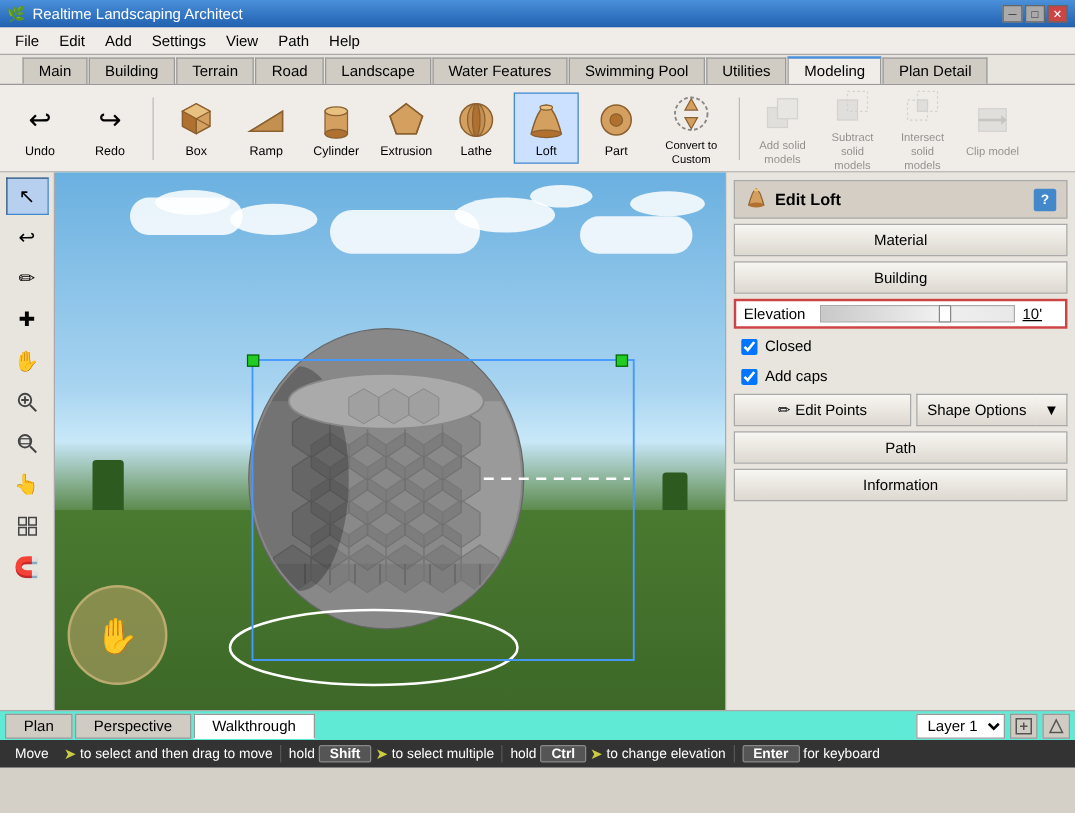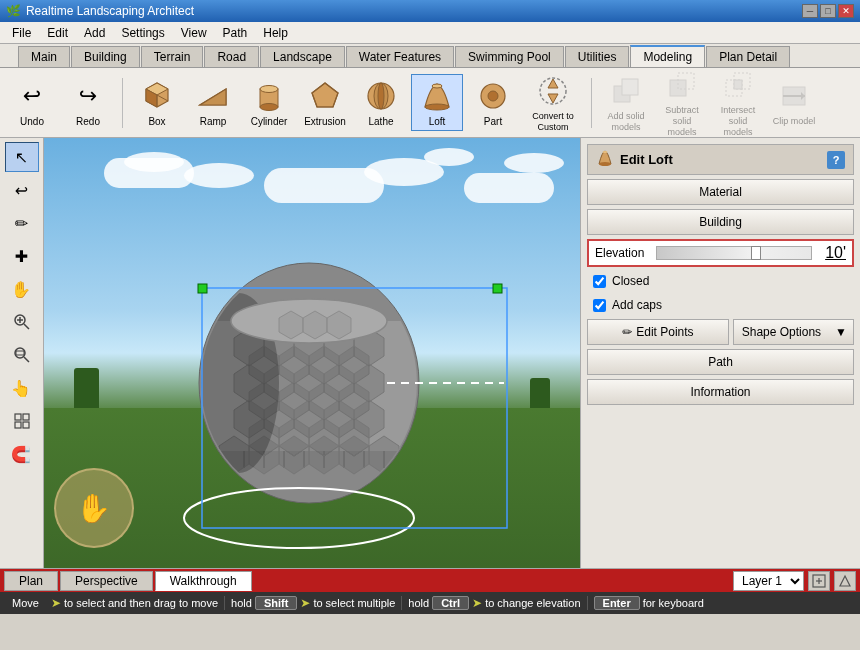--- a/index.html
+++ b/index.html
@@ -51,32 +51,32 @@
 
     .panel-header { background: #d4cec4; border: 1px solid #aaa; padding: 4px 8px; font-size: 13px; font-weight: bold; display: flex; align-items: center; gap: 6px; }
     .panel-header .help-btn { margin-left: auto; width: 18px; height: 18px; background: #4488cc; color: white; border-radius: 2px; display: flex; align-items: center; justify-content: center; font-size: 11px; font-weight: bold; cursor: pointer; }
 
     .panel-btn { background: linear-gradient(to bottom, #f8f6f2, #ddd8d0); border: 1px solid #aaa; padding: 5px 8px; text-align: center; cursor: pointer; font-size: 12px; }
 
     .elevation-row { border: 2px solid #cc4444; background: white; display: flex; align-items: center; padding: 3px 6px; gap: 6px; }
     .elevation-label { font-size: 12px; min-width: 55px; }
     .elevation-slider { flex: 1; height: 14px; appearance: none; background: linear-gradient(to right, #c8c8c8 0%, #f0f0f0 60%, #e8e8e8 100%); border: 1px solid #aaa; }
     .elevation-slider::-webkit-slider-thumb { appearance: none; width: 10px; height: 14px; background: #ffffff; border: 1px solid #888; }
-    .elevation-value { font-size: 16px; min-width: 28px; text-align: right; text-decoration: underline; }
+    .elevation-value { font-size: 12px; min-width: 28px; text-align: left; text-decoration: underline; }
 
     .checkbox-row { display: flex; align-items: center; gap: 6px; padding: 3px 6px; font-size: 12px; }
     .checkbox-row input { width: 13px; height: 13px; }
 
     .btn-row { display: flex; gap: 4px; }
     .btn-row .panel-btn { flex: 1; }
     .dropdown-btn { display: flex; align-items: center; }
     .dropdown-btn .arrow { background: linear-gradient(to bottom, #f8f6f2, #ddd8d0); border: 1px solid #aaa; border-left: none; padding: 5px 6px; cursor: pointer; }
 
     
-    #bottomtabs { height: 24px; background: #b91c1c; border-top: 1px solid #aaa; display: flex; align-items: center; padding: 0 4px; gap: 2px; }
+    #bottomtabs { height: 24px; background: #5eead4; border-top: 1px solid #aaa; display: flex; align-items: center; padding: 0 4px; gap: 2px; }
     .bot-tab { padding: 2px 14px; border: 1px solid #999; background: #d0ccc4; cursor: pointer; font-size: 12px; }
     .bot-tab.active { background: white; border-bottom: 1px solid white; }
     .bot-layer { margin-left: auto; display: flex; align-items: center; gap: 4px; }
     .bot-layer select { font-size: 12px; padding: 1px 4px; border: 1px solid #999; background: white; }
     .bot-icon-btn { width: 22px; height: 20px; background: #d0ccc4; border: 1px solid #999; display: flex; align-items: center; justify-content: center; cursor: pointer; font-size: 12px; }
 
     
     #statusbar { height: 22px; background: #333; display: flex; align-items: center; padding: 0 6px; gap: 0; font-size: 11px; color: white; }
     .status-seg { padding: 0 6px; display: flex; align-items: center; gap: 3px; }
     .status-key { background: #555; border: 1px solid #888; border-radius: 2px; padding: 0 8px; font-weight: bold; color: #fff; font-size: 11px; }

